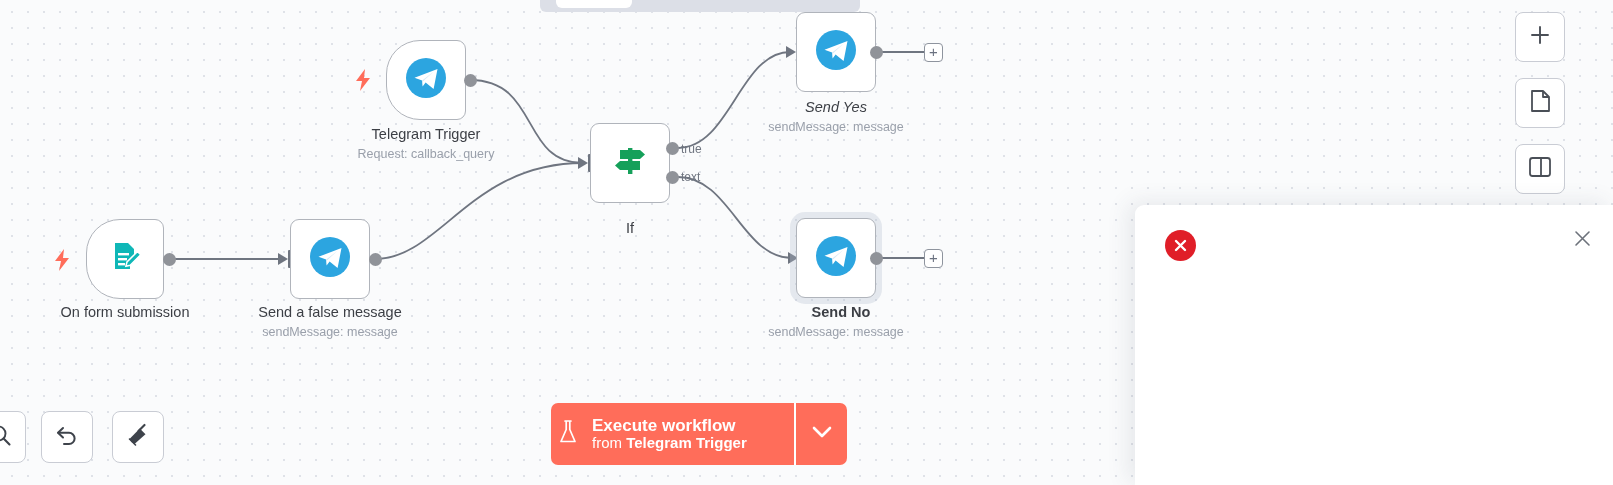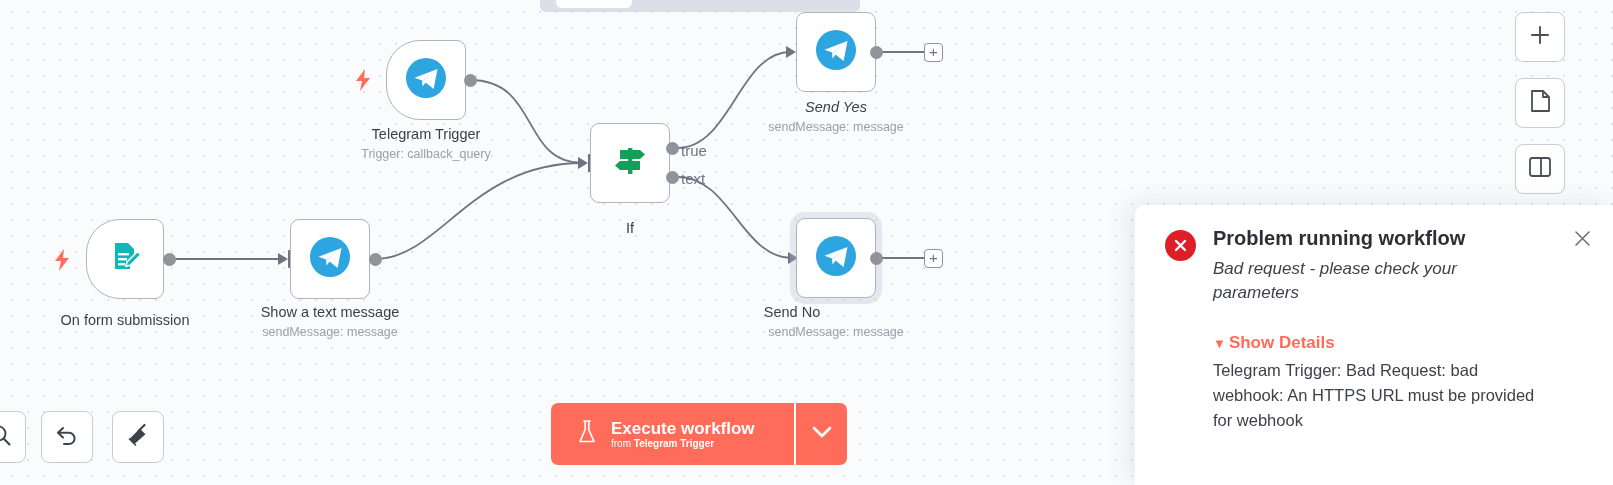--- a/index.html
+++ b/index.html
@@ -86,21 +86,21 @@
     width: 19px; height: 19px;
     border: 1.3px solid #8e949e;
     border-radius: 4px;
     background: #ffffff;
     color: #6b7280;
     font-size: 15px; line-height: 16px;
     text-align: center;
   }
   .branch-label {
     position: absolute;
-    font-size: 15px;
+    font-size: 12px;
     color: #6f7580;
     white-space: nowrap;
   }
 
   
   .rtool {
     position: absolute;
     width: 50px; height: 50px;
     background: #ffffff;
     border: 1.2px solid #c9ccd4;
@@ -122,29 +122,29 @@
 
   
   .exec-wrap {
     position: absolute; left: 551px; top: 403px;
     height: 62px; display: flex; align-items: stretch;
     border-radius: 7px; overflow: hidden;
   }
   .exec-main {
     background: #ff6d5a;
     display: flex; align-items: center;
-    padding: 0 16px 0 25px;
+    padding: 0 16px 0 6px;
     gap: 13px;
     color: #ffffff;
     cursor: pointer;
     width: 243px;
   }
   .exec-text { display: flex; flex-direction: column; line-height: 1.12; }
   .exec-title { font-size: 17px; font-weight: bold; }
-  .exec-sub { font-size: 10px; }
+  .exec-sub { font-size: 15px; }
   .exec-sub b { font-weight: bold; }
   .exec-divider { width: 2px; background: #ffffff; }
   .exec-caret {
     background: #ff6d5a;
     width: 51px;
     display: flex; align-items: center; justify-content: center;
     color: #ffffff;
     cursor: pointer;
   }
 
@@ -240,52 +240,52 @@
         <path d="M30.5 12.5 l3.2 3.2 -10.5 10.5 -4.3 1.1 1.1 -4.3 z" fill="#0fb7b7" stroke="#ffffff" stroke-width="1.5"></path>
       </svg>
     </span>
   </div>
   <div class="bolt" style="left:52px; top:248px;">
     <svg width="20" height="24" viewBox="0 0 20 24">
         <path d="M12 1 L3 13 h6 l-2 10 L17 10 h-6 z" fill="#ff6d5a"></path>
       </svg>
   </div>
   <div class="dot" style="left:163px; top:253px;"></div>
-  <div class="node-label" style="left:125px; top:304px;margin-top:8px;">On form submission</div>
+  <div class="node-label" style="left:125px; top:304px;">On form submission</div>
 
   <div class="node" style="left:290px; top:219px; width:80px; height:80px;">
     <span class="node-icon">
       <svg width="42" height="42" viewBox="0 0 42 42">
         <circle cx="21" cy="21" r="20" fill="#2ca5e0"></circle>
         <path d="M9.5 20.8 L32.5 12 L28.6 32 L20.6 25.6 L17.6 29.4 L17.1 23.6 Z" fill="#ffffff"></path>
         <path d="M17.6 29.4 L17.1 23.6 L28.8 14.6 L17.9 24.6 Z" fill="#d7e9f5"></path>
       </svg>
     </span>
   </div>
   <div class="dot" style="left:369px; top:253px;"></div>
-  <div class="node-label" style="left:330px; top:304px;">Show a text message</div>
+  <div class="node-label" style="left:330px; top:304px;">Send a false message</div>
   <div class="node-sublabel" style="left:330px; top:325px;">sendMessage: message</div>
 
   <div class="node trigger" style="left:386px; top:40px; width:80px; height:80px;">
     <span class="node-icon">
       <svg width="42" height="42" viewBox="0 0 42 42">
         <circle cx="21" cy="21" r="20" fill="#2ca5e0"></circle>
         <path d="M9.5 20.8 L32.5 12 L28.6 32 L20.6 25.6 L17.6 29.4 L17.1 23.6 Z" fill="#ffffff"></path>
         <path d="M17.6 29.4 L17.1 23.6 L28.8 14.6 L17.9 24.6 Z" fill="#d7e9f5"></path>
       </svg>
     </span>
   </div>
   <div class="bolt" style="left:353px; top:68px;">
     <svg width="20" height="24" viewBox="0 0 20 24">
         <path d="M12 1 L3 13 h6 l-2 10 L17 10 h-6 z" fill="#ff6d5a"></path>
       </svg>
   </div>
   <div class="dot" style="left:464px; top:74px;"></div>
   <div class="node-label" style="left:426px; top:126px;">Telegram Trigger</div>
-  <div class="node-sublabel" style="left:426px; top:147px;">Trigger: callback_query</div>
+  <div class="node-sublabel" style="left:426px; top:147px;">Request: callback_query</div>
 
   <div class="node" style="left:590px; top:123px; width:80px; height:80px;">
     <span class="node-icon">
       <svg width="38" height="38" viewBox="0 0 38 38">
         <path d="M9 8 h20 l5 4.5 -5 4.5 h-20 z" fill="#15a05a"></path>
         <path d="M29 19 h-20 l-5 4.5 5 4.5 h20 z" fill="#15a05a"></path>
         <rect x="17" y="6" width="4.4" height="26" fill="#15a05a"></rect>
       </svg>
     </span>
   </div>
@@ -313,21 +313,21 @@
     <span class="node-icon">
       <svg width="42" height="42" viewBox="0 0 42 42">
         <circle cx="21" cy="21" r="20" fill="#2ca5e0"></circle>
         <path d="M9.5 20.8 L32.5 12 L28.6 32 L20.6 25.6 L17.6 29.4 L17.1 23.6 Z" fill="#ffffff"></path>
         <path d="M17.6 29.4 L17.1 23.6 L28.8 14.6 L17.9 24.6 Z" fill="#d7e9f5"></path>
       </svg>
     </span>
   </div>
   <div class="dot" style="left:870px; top:252px;"></div>
   <div class="plus-stub" style="left:924px; top:249px;">+</div>
-  <div class="node-label" style="left:792px; top:304px;">Send No</div>
+  <div class="node-label" style="left:841px; top:304px;font-weight:bold;">Send No</div>
   <div class="node-sublabel" style="left:836px; top:325px;">sendMessage: message</div>
 
   <div class="rtool" style="left:1515px; top:12px;">
     <span>
       <svg width="22" height="22" viewBox="0 0 22 22">
           <path d="M11 3 V19 M3 11 H19" stroke="#4a4f57" stroke-width="1.9" stroke-linecap="round"></path>
         </svg>
     </span>
   </div>
   <div class="rtool" style="left:1515px; top:78px;">
@@ -400,22 +400,16 @@
       <svg width="19" height="19" viewBox="0 0 19 19">
           <path d="M3 3 L16 16 M16 3 L3 16" stroke="#6d727b" stroke-width="1.6" stroke-linecap="round"></path>
         </svg>
     </div>
     <div class="toast-head">
       <div class="toast-err-icon">
         <svg width="17" height="17" viewBox="0 0 17 17">
             <path d="M4 4 L13 13 M13 4 L4 13" stroke="#ffffff" stroke-width="2.4" stroke-linecap="round"></path>
           </svg>
       </div>
-      <div class="toast-body">
-        <div class="toast-title">Problem running workflow</div>
-        <div class="toast-msg">Bad request - please check your parameters</div>
-        <div class="toast-details-toggle"><span class="caret">▼</span><span>Show Details</span></div>
-        <div class="toast-details">Telegram Trigger: Bad Request: bad webhook: An HTTPS URL must be provided for webhook</div>
-      </div>
     </div>
   </div>
 
 </div>
 
 </body></html>

